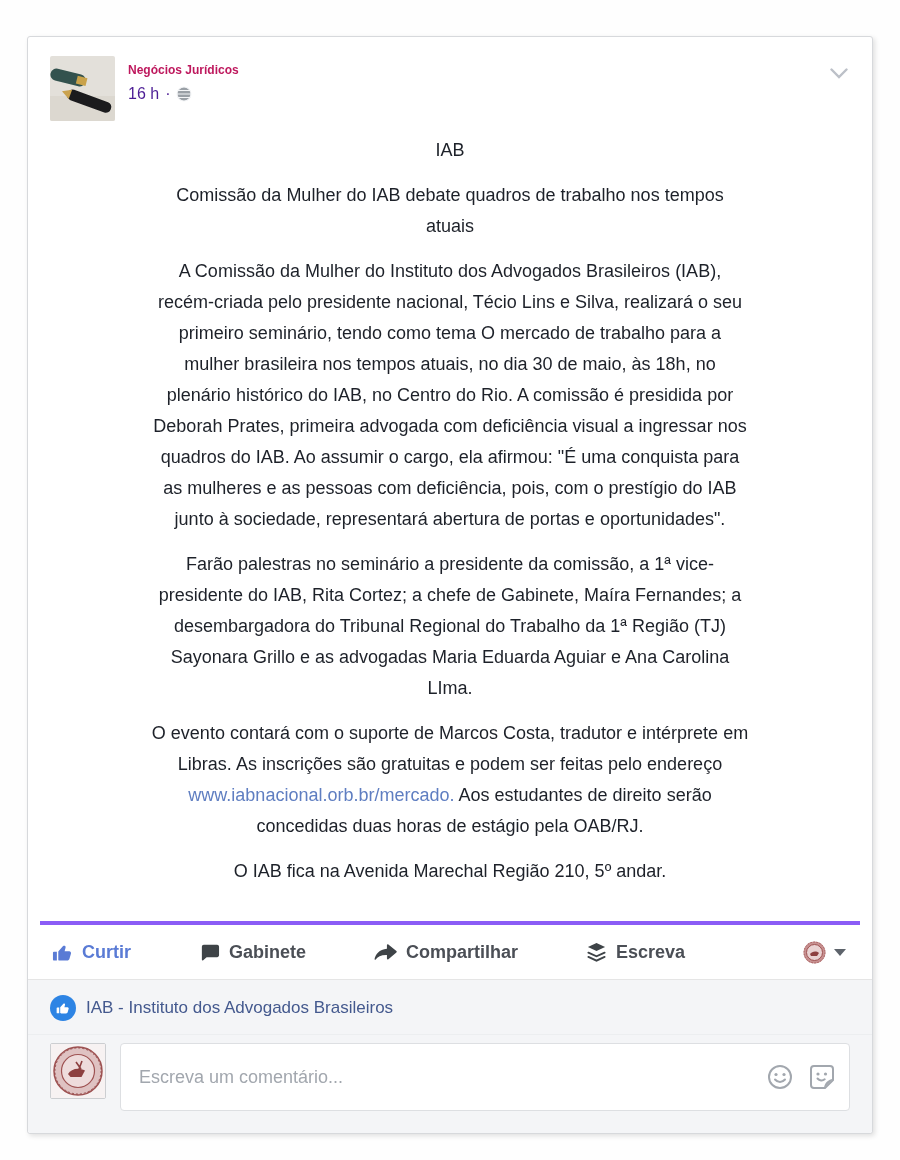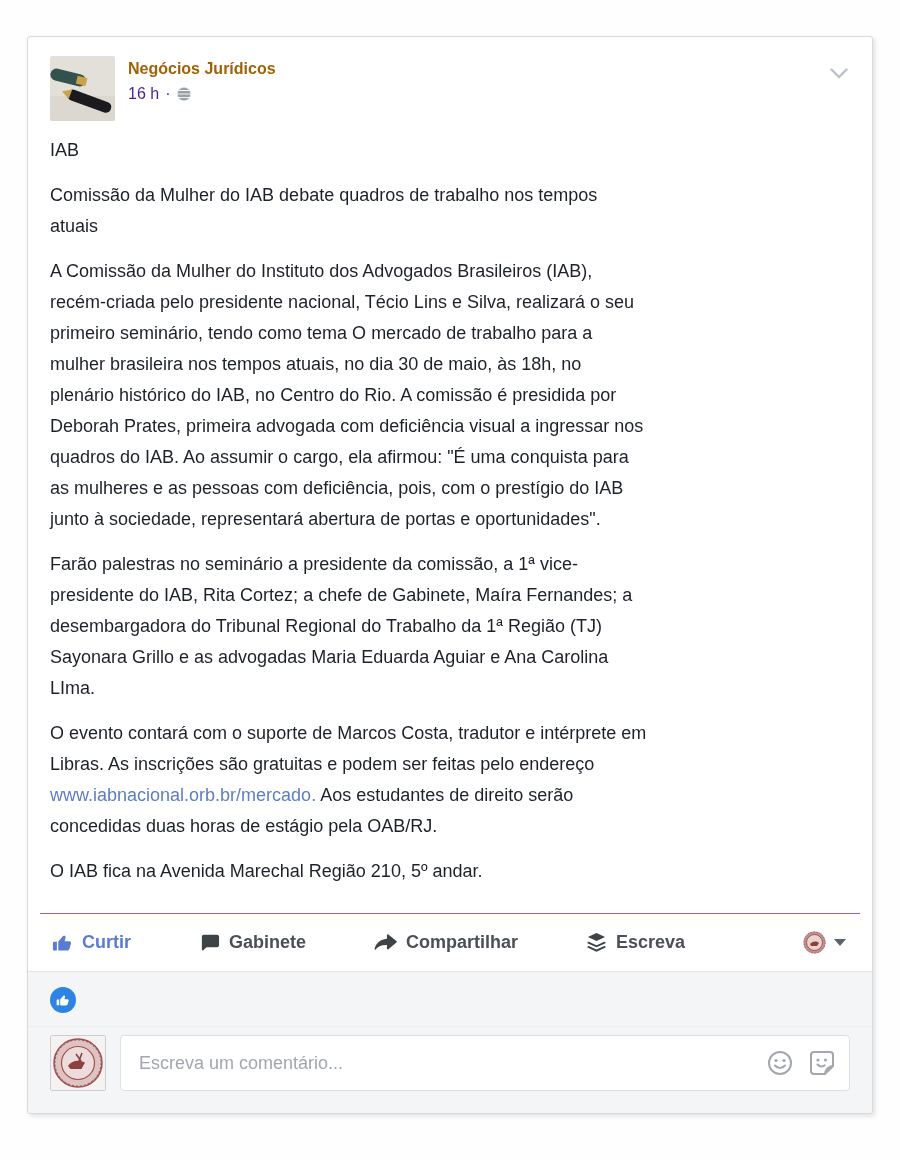--- a/index.html
+++ b/index.html
@@ -8,53 +8,53 @@
   .card {
     width:846px; margin:0 auto; background:#fff;
     border:1px solid #d7d9dc; border-radius:3px;
     box-shadow:2px 2px 5px rgba(0,0,0,0.12);
     padding-bottom:0; position:relative;
   }
   
   .header { display:flex; padding:19px 22px 0 22px; position:relative; }
   .avatar { width:65px; height:65px; flex:0 0 65px; border-radius:2px; overflow:hidden; }
   .header-text { margin-left:13px; padding-top:4px; }
-  .page-name { color:#a16207; font-size:16px; font-weight:bold; text-decoration:none; display:inline-block; cursor:pointer; }
+  .page-name { color:#be185d; font-size:12px; font-weight:bold; text-decoration:none; display:inline-block; cursor:pointer; }
   .meta { display:flex; align-items:center; margin-top:7px; color:#4c1d95; font-size:16px; }
   .meta .dot { margin:0 6px; }
   .chevron { position:absolute; right:24px; top:28px; color:#bcc0c8; cursor:pointer; }
   
   .body { padding:14px 22px 4px 22px; }
   .body p {
     color:#1d2129; font-size:18px; line-height:31px;
-    white-space:pre-line; margin:0 0 14px 0;
+    white-space:pre-line; margin:0 0 14px 0;text-align:center;
   }
   .body a.inline-link { color:#5f7ec1; text-decoration:none; cursor:pointer; }
   
   .actions {
-    margin:8px 12px 0 12px; border-top:1px solid #8b5cf6;
+    margin:16px 12px 0 12px; border-top:4px solid #8b5cf6;
     height:58px; display:flex; align-items:center; padding-left:12px;
   }
   .action { display:flex; align-items:center; cursor:pointer; margin-right:68px; background:none; border:none; font-family:inherit; }
   .action .icon { display:flex; margin-right:9px; }
   .action .label { font-size:18px; font-weight:bold; color:#4b4f56; }
   .action.liked .label { color:#5a7bd5; }
   .actions-right { margin-left:auto; display:flex; align-items:center; padding-right:14px; cursor:pointer; }
   .mini-avatar { width:23px; height:23px; border-radius:50%; overflow:hidden; }
   .caret { width:0; height:0; border-left:6px solid transparent; border-right:6px solid transparent; border-top:7px solid #5d636b; margin-left:8px; }
   
   .footer { background:#f4f5f7; border-top:1px solid #e5e5e5; border-radius:0 0 3px 3px; }
   .liked-row { display:flex; align-items:center; padding:15px 22px 13px 22px; cursor:pointer; }
   .like-badge { width:26px; height:26px; border-radius:50%; background:#2d84e4; display:flex; align-items:center; justify-content:center; flex:0 0 26px; }
   .liked-text { margin-left:10px; color:#44598e; font-size:17px; }
   .comment-area { display:flex; padding:8px 22px 22px 22px; border-top:1px solid #eceef0; }
   .comment-avatar { width:56px; height:56px; flex:0 0 56px; background:#fff; border:1px solid #ccced1; border-radius:2px; overflow:hidden; }
   .comment-box {
     flex:1; margin-left:14px; background:#fff; border:1px solid #dddfe2; border-radius:4px;
-    height:56px; display:flex; align-items:center; padding:0 14px 0 18px;
+    height:68px; display:flex; align-items:center; padding:0 14px 0 18px;
   }
   .comment-input { flex:1; border:none; outline:none; font-family:inherit; font-size:18px; color:#1d2129; background:transparent; }
   .comment-input::placeholder { color:#a2a7ae; }
   .comment-icons { display:flex; align-items:center; }
   .comment-icons .cicon { display:flex; margin-left:16px; cursor:pointer; }
 </style>
 </head>
 <body>
 
 <div class="page">
@@ -165,20 +165,21 @@
       </div>
     </div>
 
     <div class="footer">
       <div class="liked-row">
         <span class="like-badge">
           <svg width="14" height="14" viewBox="0 0 22 22">
               <path fill="#fff" d="M2 10.3h3.1v9H2c-.6 0-1-.5-1-1v-7c0-.6.4-1 1-1zm4.6 8.6v-9l5-5.6c.5-.5 1.2-.6 1.8-.3.7.4 1 1.2.8 2l-1 3.7h4.9c1.2 0 2.1 1.2 1.8 2.4l-1.6 5.5c-.3 1.1-1.3 1.9-2.4 1.9H8.1c-.6 0-1.5-.3-1.5-.6z"></path>
             </svg>
         </span>
+        <span class="liked-text">IAB - Instituto dos Advogados Brasileiros</span>
       </div>
       <div class="comment-area">
         <div class="comment-avatar">
           <svg width="54" height="54" viewBox="0 0 54 54">
             <rect width="54" height="54" fill="#f7f2f2"></rect>
             <circle cx="27" cy="27" r="24" fill="#dfc2c2" stroke="#9e5252" stroke-width="1.5"></circle>
             <circle cx="27" cy="27" r="23" fill="none" stroke="#8d4040" stroke-width="0.8" stroke-dasharray="2 2"></circle>
             <circle cx="27" cy="27" r="16.5" fill="#eedcdc" stroke="#9e5252" stroke-width="1.2"></circle>
             <path d="M17 30c3-5 10-7 17-3.5l-3.5 6.5h-11z" fill="#8d4040"></path>
             <path d="M25 18l5 7M31 17l-3 8" stroke="#8d4040" stroke-width="1.6" fill="none"></path>

